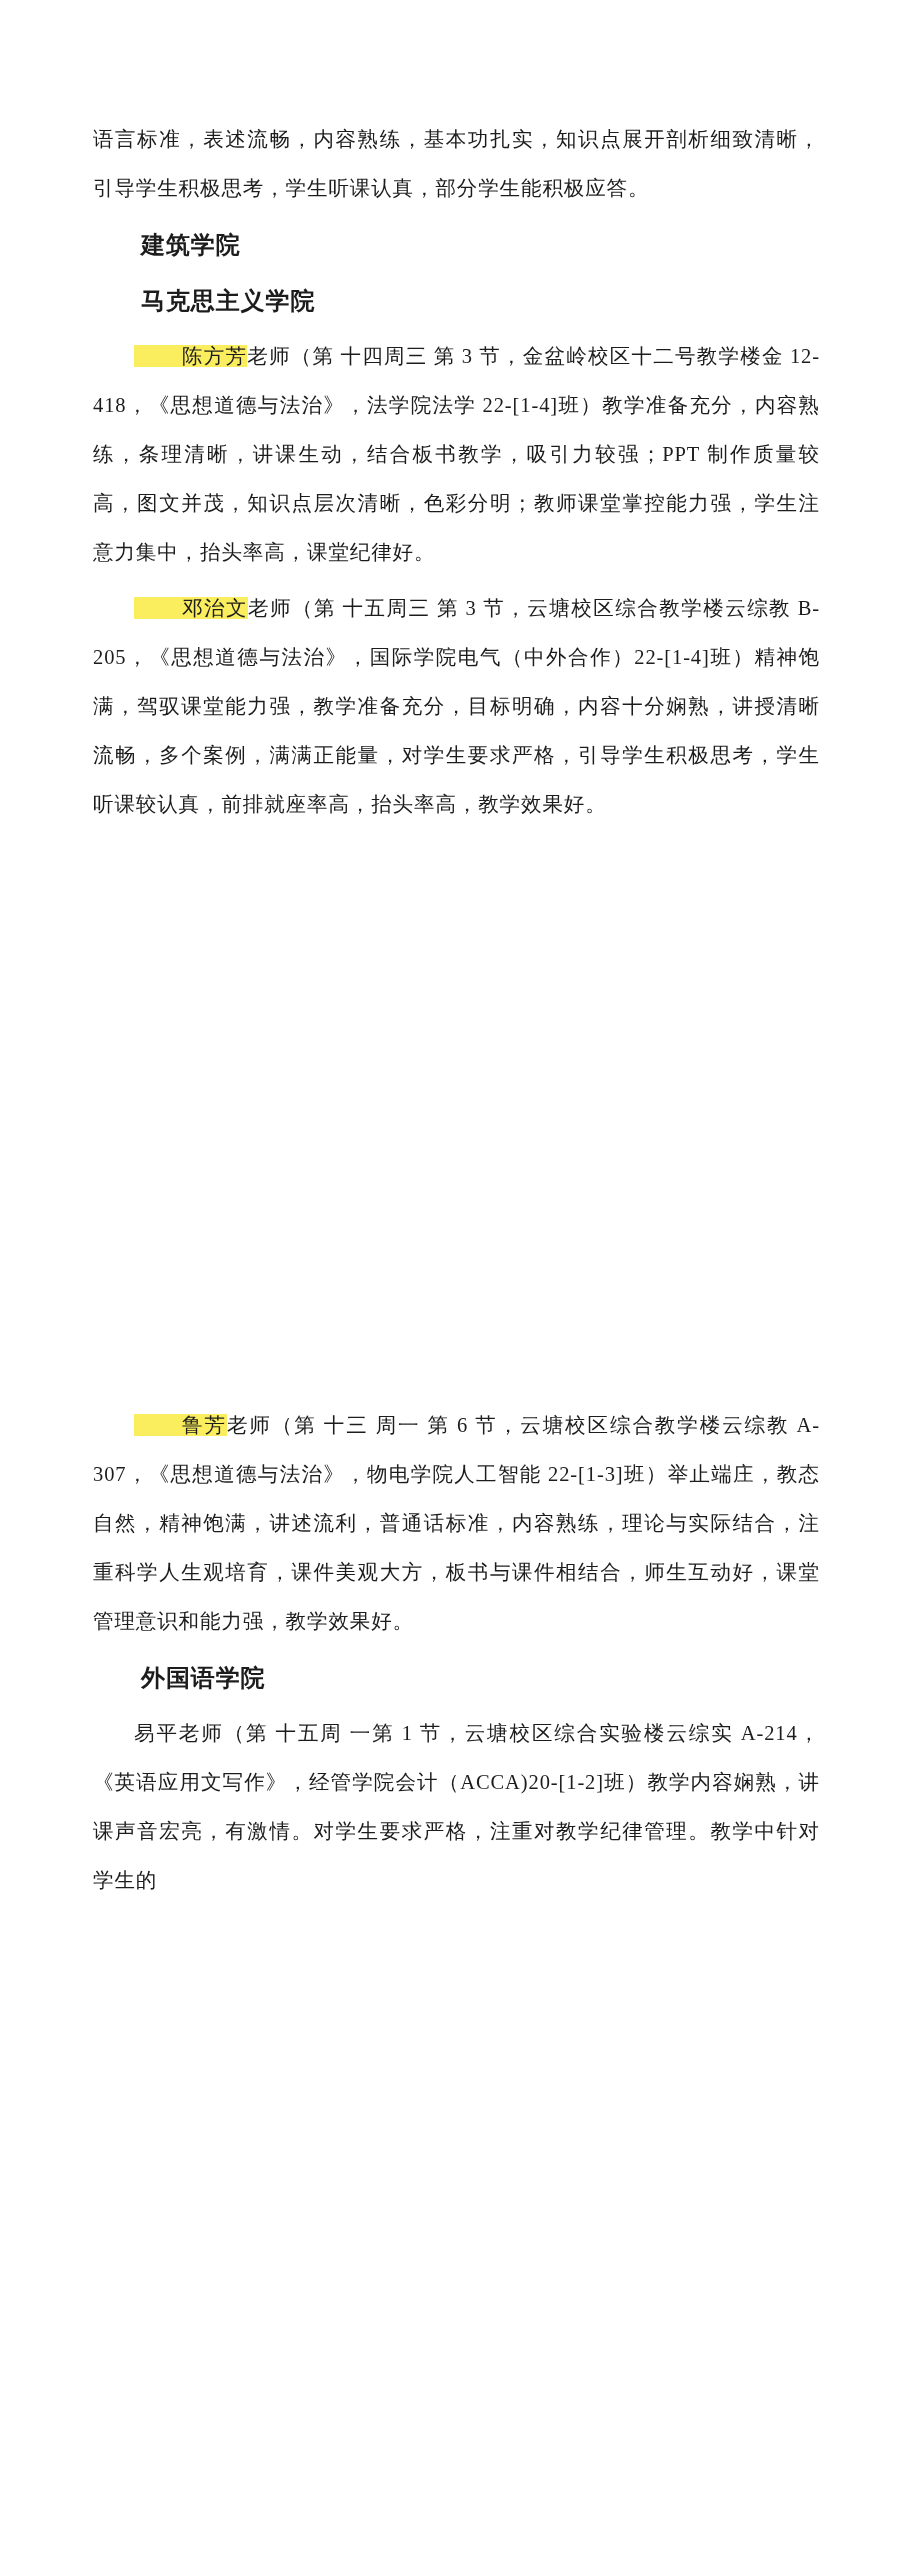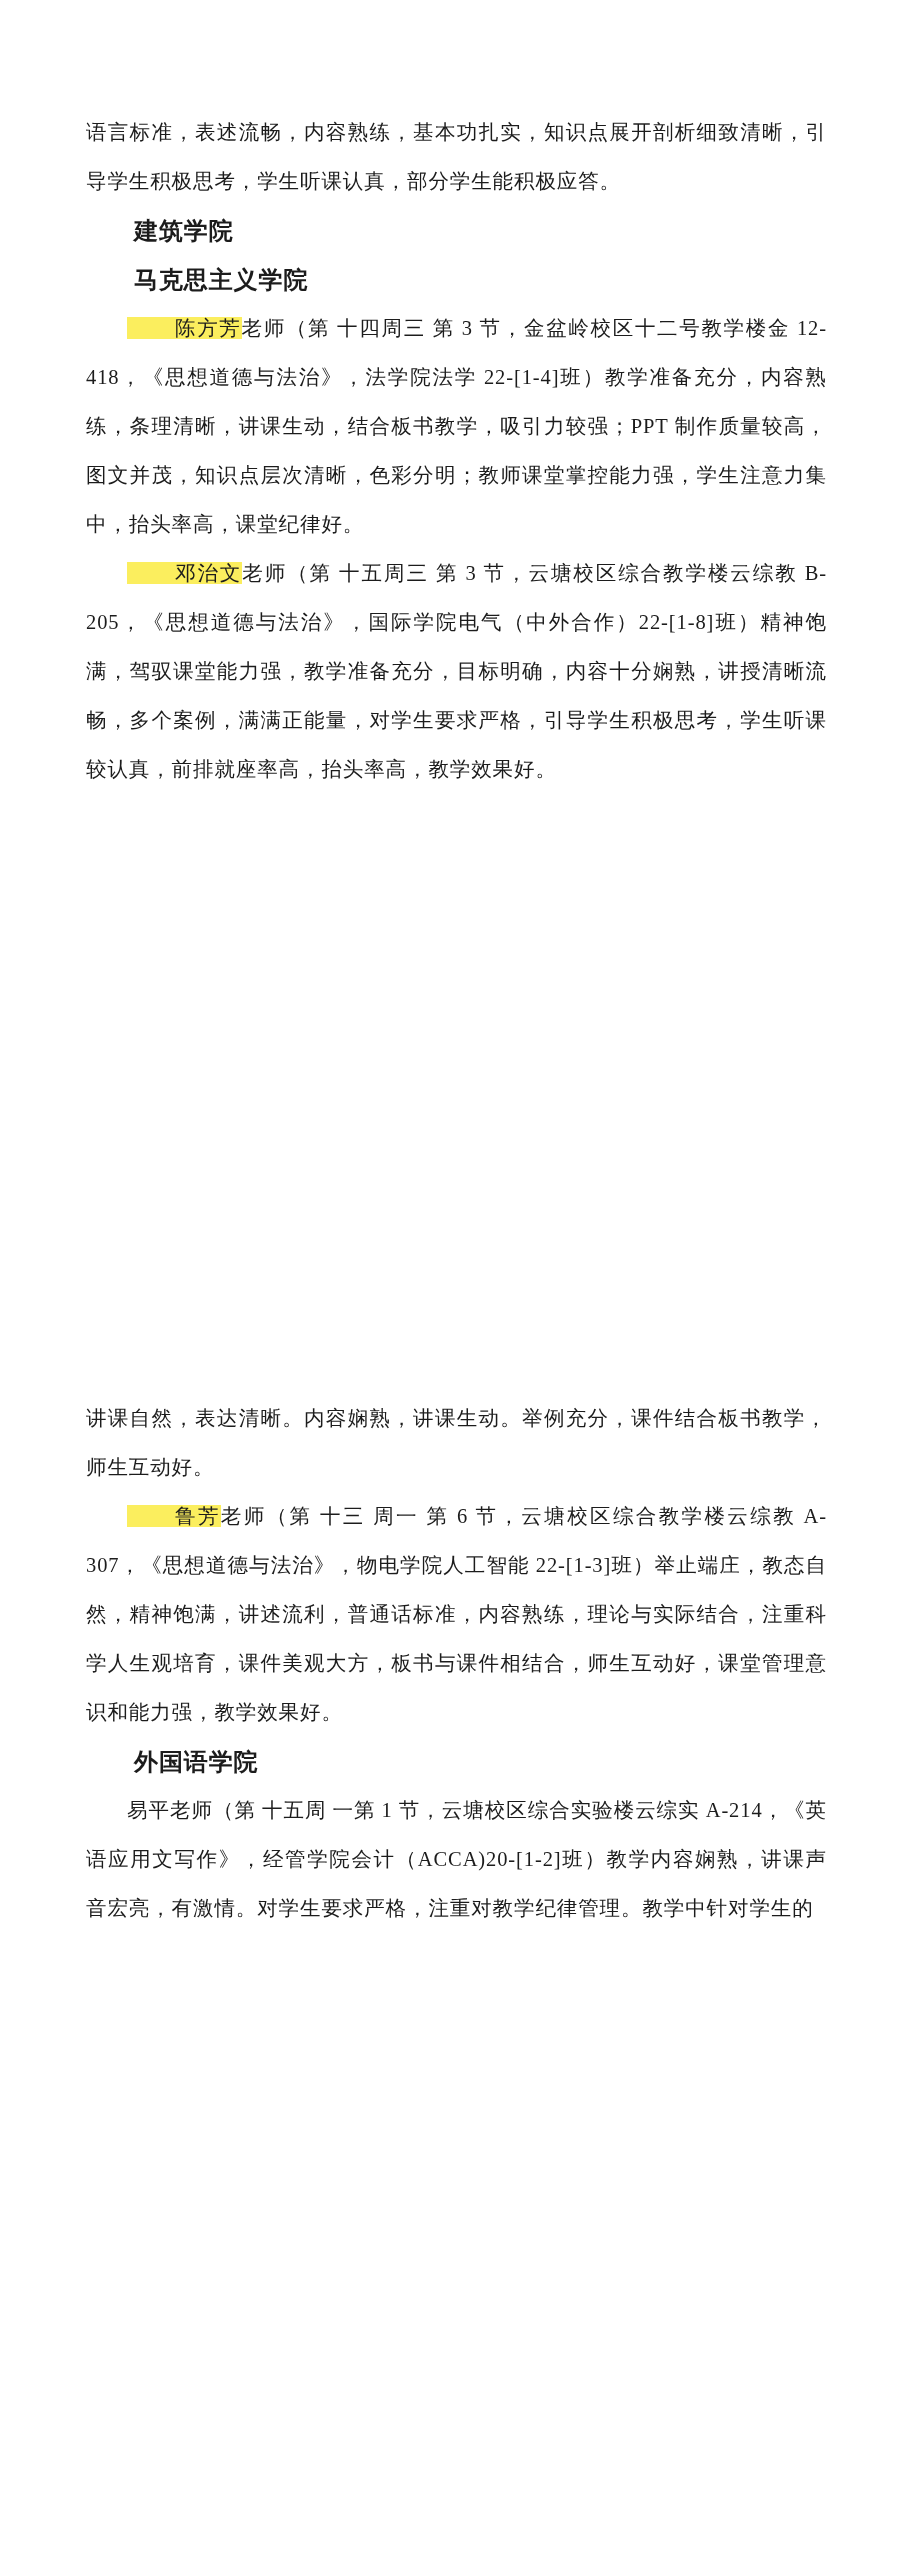--- a/index.html
+++ b/index.html
@@ -15,21 +15,21 @@
   }
   .page-section {
     position: absolute;
     left: 86px;
     width: 741px;
     text-align: justify;
     color: var(--text-color, #1c1c1c);
   }
   #page-1 { top: 108px; }
   #page-2 { top: 1394px; }
-  p { margin: 0; }
+  p { margin: 7px; }
   .paragraph, .continuation-paragraph, .heading {
     font-family: "Liberation Serif", "DejaVu Serif", serif;
     font-size: 20.5px;
     line-height: 49px;
     letter-spacing: 0.9px;
   }
   .paragraph { text-indent: 2em; }
   .continuation-paragraph { text-indent: 0; }
   .heading {
     text-indent: 2em;
@@ -43,21 +43,20 @@
   }
 </style>
 </head>
 <body style="background: rgb(255, 255, 255);">
 
 <div id="page-1" class="page-section">
     <p class="continuation-paragraph"><span>语言标准，表述流畅，内容熟练，基本功扎实，知识点展开剖析细致清晰，引导学生积极思考，学生听课认真，部分学生能积极应答。</span></p>
     <p class="heading"><span>建筑学院</span></p>
     <p class="heading"><span>马克思主义学院</span></p>
     <p class="paragraph"><span class="hl">陈方芳</span><span>老师（第 十四周三 第 3 节，金盆岭校区十二号教学楼金 12-418，《思想道德与法治》，法学院法学 22-[1-4]班）教学准备充分，内容熟练，条理清晰，讲课生动，结合板书教学，吸引力较强；PPT 制作质量较高，图文并茂，知识点层次清晰，色彩分明；教师课堂掌控能力强，学生注意力集中，抬头率高，课堂纪律好。</span></p>
-    <p class="paragraph"><span class="hl">邓治文</span><span>老师（第 十五周三 第 3 节，云塘校区综合教学楼云综教 B-205，《思想道德与法治》，国际学院电气（中外合作）22-[1-8]班）精神饱满，驾驭课堂能力强，教学准备充分，目标明确，内容十分娴熟，讲授清晰流畅，多个案例，满满正能量，对学生要求严格，引导学生积极思考，学生听课较认真，前排就座率高，抬头率高，教学效果好。</span></p>
+    <p class="paragraph"><span class="hl">邓治文</span><span>老师（第 十五周三 第 3 节，云塘校区综合教学楼云综教 B-205，《思想道德与法治》，国际学院电气（中外合作）22-[1-4]班）精神饱满，驾驭课堂能力强，教学准备充分，目标明确，内容十分娴熟，讲授清晰流畅，多个案例，满满正能量，对学生要求严格，引导学生积极思考，学生听课较认真，前排就座率高，抬头率高，教学效果好。</span></p>
   </div>
 <div id="page-2" class="page-section">
-    <p class="continuation-paragraph"><span>讲课自然，表达清晰。内容娴熟，讲课生动。举例充分，课件结合板书教学，师生互动好。</span></p>
     <p class="paragraph"><span class="hl">鲁芳</span><span>老师（第 十三 周一 第 6 节，云塘校区综合教学楼云综教 A-307，《思想道德与法治》，物电学院人工智能 22-[1-3]班）举止端庄，教态自然，精神饱满，讲述流利，普通话标准，内容熟练，理论与实际结合，注重科学人生观培育，课件美观大方，板书与课件相结合，师生互动好，课堂管理意识和能力强，教学效果好。</span></p>
     <p class="heading"><span>外国语学院</span></p>
     <p class="paragraph"><span>易平老师（第 十五周 一第 1 节，云塘校区综合实验楼云综实 A-214，《英语应用文写作》，经管学院会计（ACCA)20-[1-2]班）教学内容娴熟，讲课声音宏亮，有激情。对学生要求严格，注重对教学纪律管理。教学中针对学生的</span></p>
   </div>
 
 
 </body></html>

